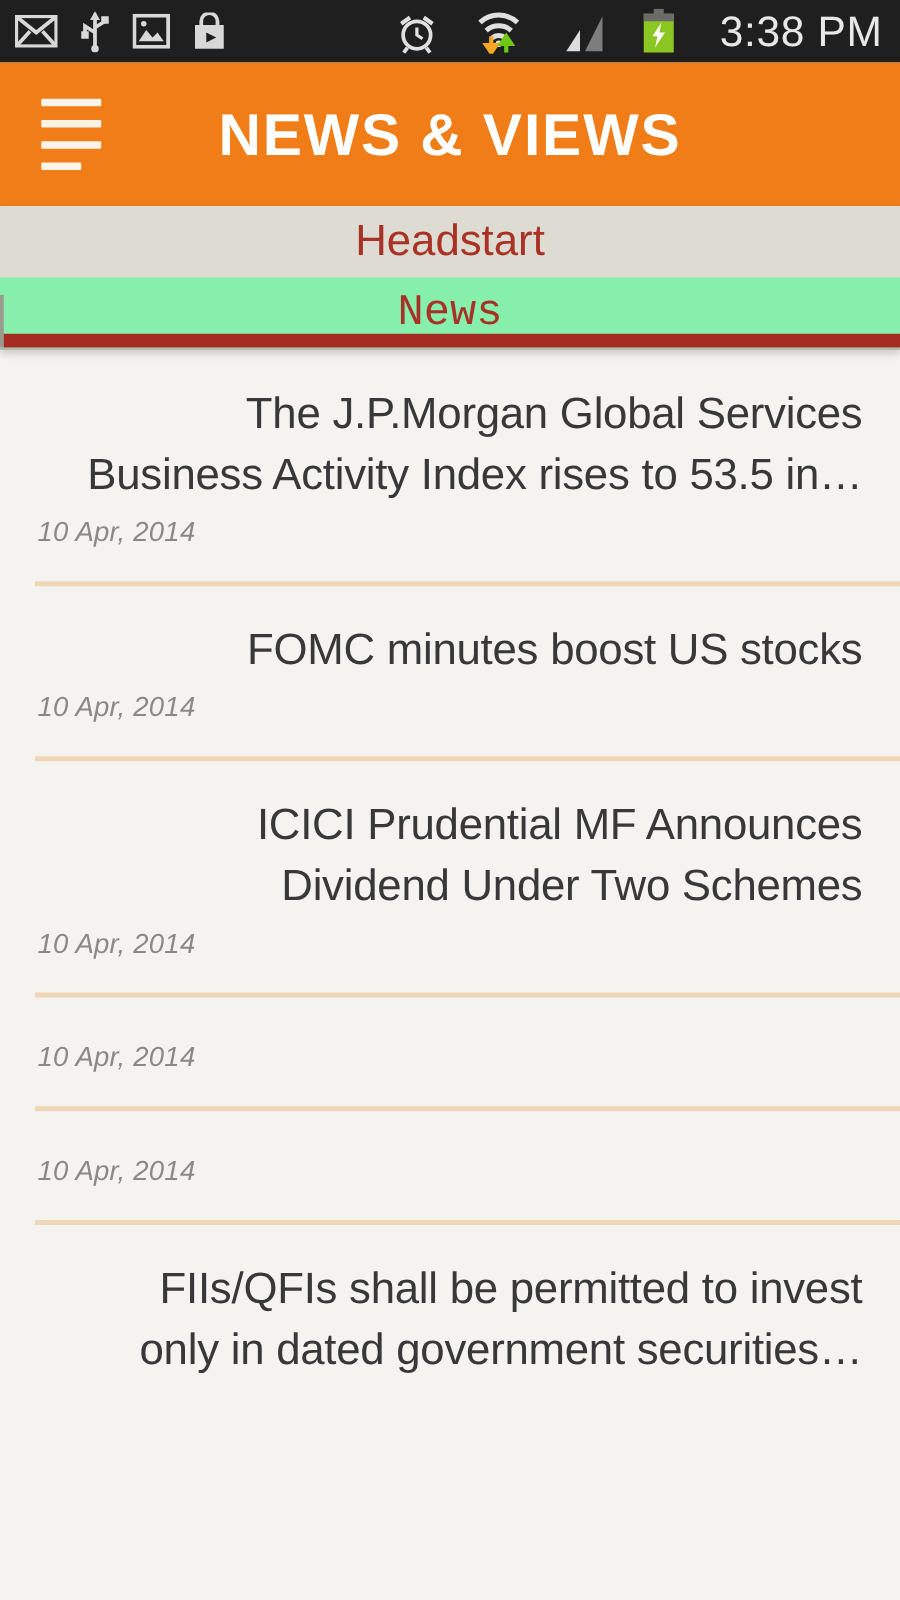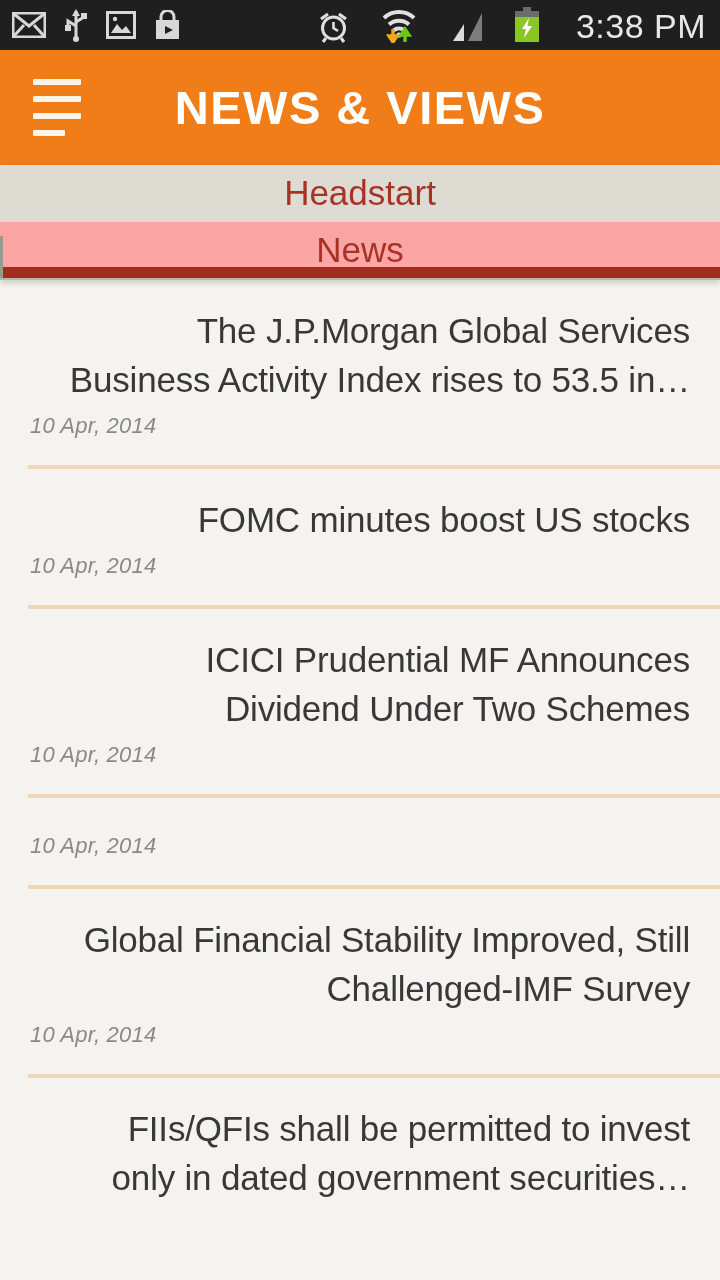--- a/index.html
+++ b/index.html
@@ -72,21 +72,21 @@
     flex:1 1 0;
     position:relative;
     display:flex; align-items:center; justify-content:center;
     color:#a93226;
     font-size:35px;
     font-family:"Liberation Sans", sans-serif;
     cursor:pointer;
     background:#dcdad0;
   }
   .tab.inactive{ background:#dedcd2; }
-  .tab.active{ background:#fca5a5; }
+  .tab.active{ background:#86efac;font-family:Liberation Mono, monospace; }
   .tab + .tab::before{
     content:"";
     position:absolute; left:0; top:14px; bottom:0;
     width:3px; background:#9b998f;
   }
   .tab.active::after{
     content:"";
     position:absolute; left:3px; right:0; bottom:0;
     height:11px; background:#a32b20;
   }
@@ -233,22 +233,20 @@
     <div class="news-date">10 Apr, 2014</div>
   </div>
   <div class="news-sep"></div>
 
   <div class="news-item">
     <div class="news-date">10 Apr, 2014</div>
   </div>
   <div class="news-sep"></div>
 
   <div class="news-item">
-    <div class="news-title">Global Financial Stability Improved, Still
-Challenged-IMF Survey</div>
     <div class="news-date">10 Apr, 2014</div>
   </div>
   <div class="news-sep"></div>
 
   <div class="news-item">
     <div class="news-title">FIIs/QFIs shall be permitted to invest
 only in dated government securities…</div>
 
   </div>
 </div>

